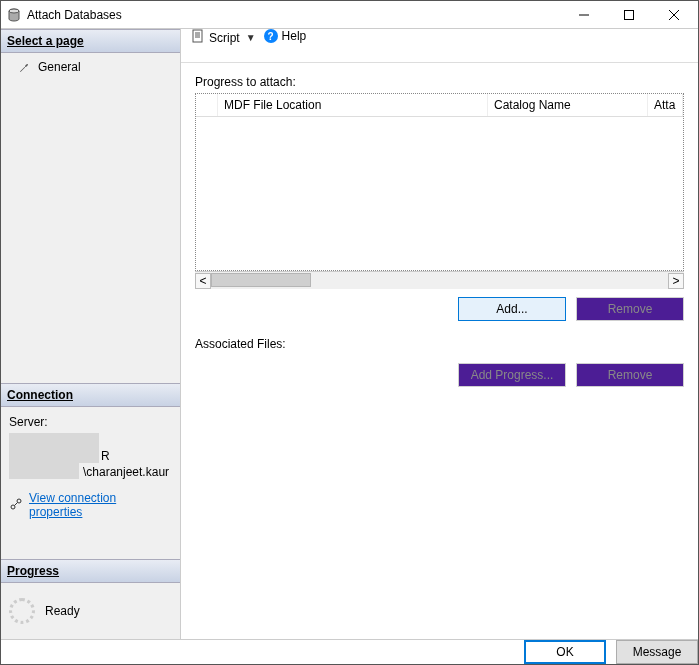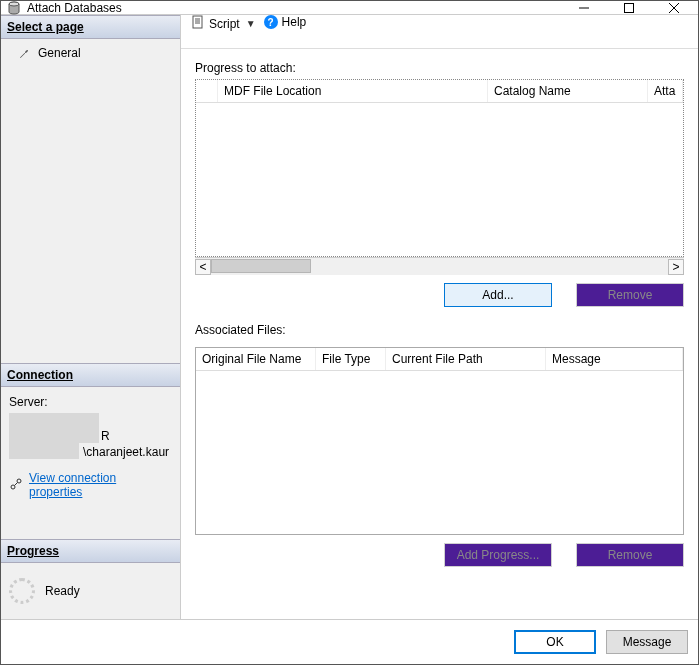--- a/index.html
+++ b/index.html
@@ -1,18 +1,18 @@
 <!DOCTYPE html>
 <html><head>
 <meta charset="utf-8">
 <style>
 * { box-sizing: border-box; font-family: "Segoe UI", Tahoma, sans-serif; font-size: 12px; }
 body { margin: 0; background: #fff; }
 .window { width: 699px; height: 665px; border: 1px solid #555; display: flex; flex-direction: column; background: #fff; }
-.titlebar { height: 14px; display: flex; align-items: center; padding: 0 2px 0 6px; border-bottom: 1px solid #ccc; }
+.titlebar { height: 28px; display: flex; align-items: center; padding: 0 2px 0 6px; border-bottom: 1px solid #ccc; }
 .titlebar .title { flex: 1; display: flex; align-items: center; gap: 6px; }
 .title-icon svg { display: block; }
 .titlebar .controls { display: flex; }
 .titlebar .controls .ctrl { width: 45px; height: 28px; display: flex; align-items: center; justify-content: center; cursor: default; }
 .body { flex: 1; display: flex; overflow: hidden; }
 .sidebar { width: 180px; background: #f0f0f0; border-right: 1px solid #ccc; display: flex; flex-direction: column; }
 .panel-header { background: linear-gradient(#e8ecf4, #c8d2e4); border-top: 1px solid #aab; border-bottom: 1px solid #aab; padding: 4px 6px; font-weight: bold; }
 .page-list { padding: 4px 0; }
 .page-item { display: flex; align-items: center; gap: 6px; padding: 3px 17px; cursor: default; }
 .page-item .icon { width: 14px; display: flex; justify-content: center; }
@@ -35,28 +35,28 @@
 .sect-label { margin-bottom: 4px; }
 .grid-box { border: 1px dotted #888; height: 178px; display: flex; flex-direction: column; }
 .grid-head { display: flex; background: #fff; border-bottom: 1px solid #ddd; }
 .grid-head .col { padding: 4px 6px; border-right: 1px solid #eee; }
 .grid-head .rowhdr { width: 22px; }
 .grid-body { flex: 1; background: #fff; }
 .hscroll { height: 18px; border-top: 1px solid #ccc; background: #f0f0f0; display: flex; align-items: center; margin-top: 0; }
 .hscroll .arrow { width: 16px; height: 16px; display: flex; align-items: center; justify-content: center; border: 1px solid #bbb; background: #f7f7f7; }
 .hscroll .track { flex: 1; height: 16px; background: #f0f0f0; position: relative; }
 .hscroll .thumb { position: absolute; left: 0; top: 0; height: 14px; width: 100px; background: #cfcfcf; border: 1px solid #b5b5b5; }
-.btn-row { display: flex; justify-content: flex-end; gap: 24px; margin-top: 8px; }
+.btn-row { display: flex; justify-content: flex-end; gap: 10px; margin-top: 8px; }
 button.std { width: 108px; height: 24px; border: 1px solid #adadad; background: #e1e1e1; cursor: pointer; }
 button.std:disabled { color: #888; background: #4c1d95; border-color: #d0d0d0; cursor: default; }
 button.primary { border: 1px solid #0078d7; background: #e5f1fb; }
 .assoc-box { margin-top: 6px; border: 1px solid #aaa; height: 188px; }
 .assoc-head { display: flex; border-bottom: 1px solid #ddd; }
 .assoc-head .col { padding: 4px 6px; border-right: 1px solid #eee; }
-.footer { border-top: 1px solid #ccc; padding: 10px; display: flex; justify-content: flex-end; gap: 10px; }
+.footer { border-top: 1px solid #ccc; display: flex; justify-content: flex-end; gap: 10px; }
 .footer button.ok { border: 2px solid #0078d7; background: #fff; width: 82px; height: 24px; }
 .footer button.cancel { width: 82px; height: 24px; border: 1px solid #adadad; background: #e1e1e1; }
 .sect-gap { height: 16px; }
 .underline { text-decoration: underline; }
 </style>
 </head>
 <body>
 
 <div class="window">
 
@@ -178,28 +178,20 @@
         </div>
 
         <div class="btn-row">
           <button class="std primary">Add...</button>
           <button class="std" disabled="">Remove</button>
         </div>
 
         <div class="sect-gap"></div>
 
         <div class="sect-label">Associated Files:</div>
-        <div class="assoc-box">
-          <div class="assoc-head">
-            <div class="col" style="flex:0 0 120px">Original File Name</div>
-            <div class="col" style="flex:0 0 70px">File Type</div>
-            <div class="col" style="flex:0 0 160px">Current File Path</div>
-            <div class="col" style="flex:1">Message</div>
-          </div>
-        </div>
 
         <div class="btn-row">
           <button class="std" disabled="">Add Progress...</button>
           <button class="std" disabled="">Remove</button>
         </div>
       </div>
     </div>
   </div>
 
   <div class="footer">

